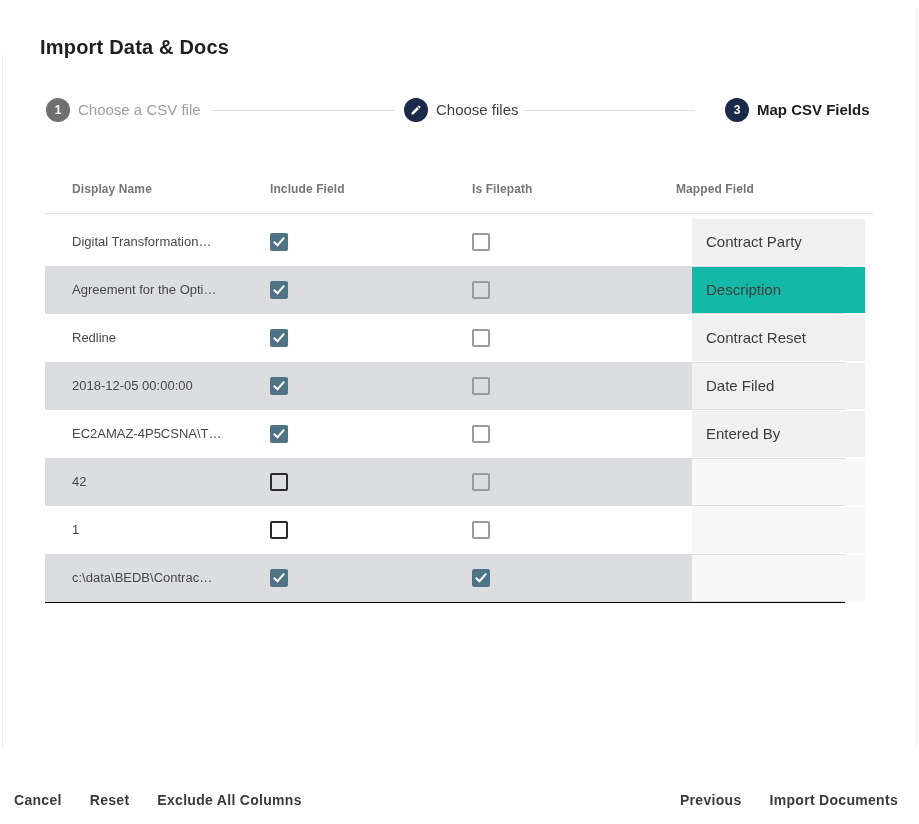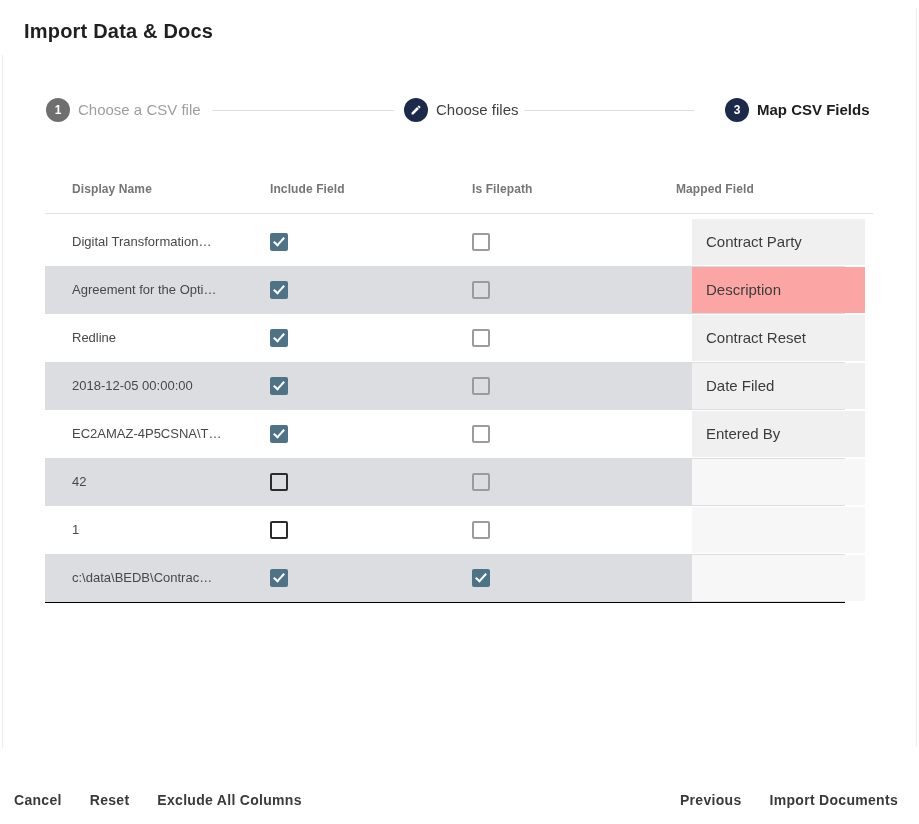--- a/index.html
+++ b/index.html
@@ -7,21 +7,21 @@
     width:919px; height:824px;
     background:#ffffff;
     font-family:"Liberation Sans", sans-serif;
     position:relative;
     overflow:hidden;
     color:#212121;
   }
   .title {
     position:absolute; left:24px; top:20px;
     font-size:20px; font-weight:700; letter-spacing:0.2px; color:#1f1f1f;
-    margin:0;
+    margin:16px;
   }
   .edge { position:absolute; width:1px; background:#ececec; }
   .edge-left  { left:2px;  top:55px; height:693px; }
   .edge-right { right:2px; top:8px;  height:738px; }
 
   
   .step-circle {
     position:absolute; top:98px;
     width:24px; height:24px; border-radius:50%;
     display:flex; align-items:center; justify-content:center;
@@ -75,21 +75,21 @@
   .checkbox.unchecked-dark { border:2px solid #2b2b2b; background:transparent; }
   .checkbox.unchecked-gray { border:2px solid #9b9b9b; background:transparent; }
 
   .cell.mapped { position:absolute; left:627px; top:1px; width:173px; height:46px;padding-left:20px; }
   .mapped-input {
     width:100%; height:46px; line-height:46px; box-sizing:border-box;
     background:#f0f0f0; padding-left:14px;
     font-size:15px; color:#3c3c3c; white-space:nowrap; overflow:hidden;
     cursor:text;
   }
-  .mapped-input.focused { background:#fca5a5; }
+  .mapped-input.focused { background:#14b8a6; }
   .mapped-input.empty   { background:#f7f7f7; }
 
   
   .actions-left  { position:absolute; left:0;  top:784px; display:flex; }
   .actions-right { position:absolute; right:7px; top:784px; display:flex; }
   .btn {
     height:32px; line-height:32px; padding:0 14px;
     font-family:inherit; font-size:14px; font-weight:700;
     letter-spacing:0.3px; color:#3a3a3a;
     background:none; border:none; cursor:pointer; white-space:nowrap;

